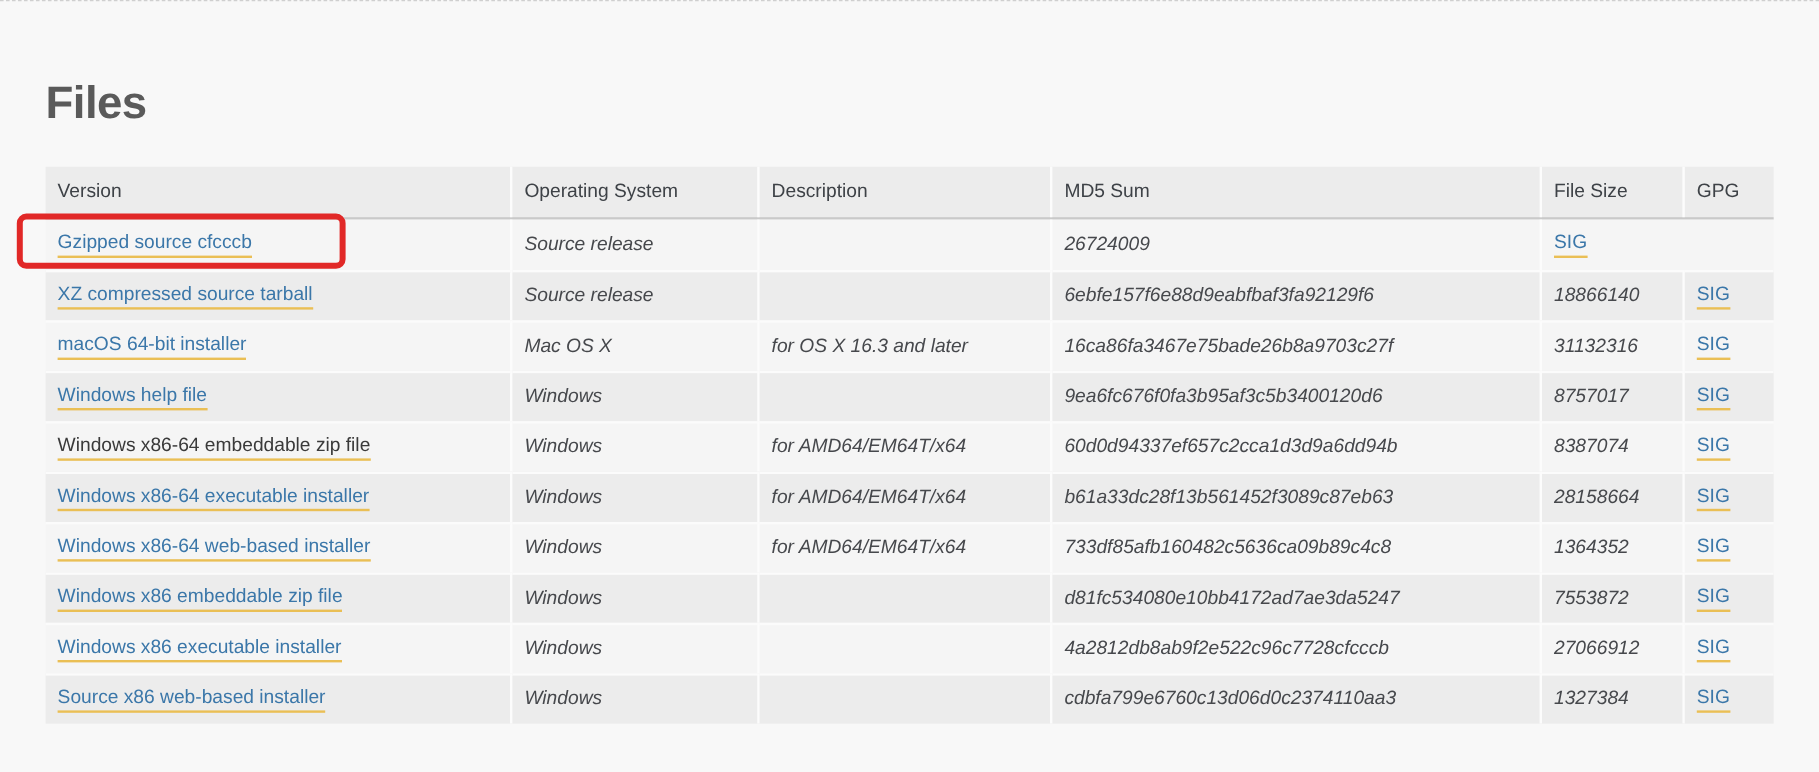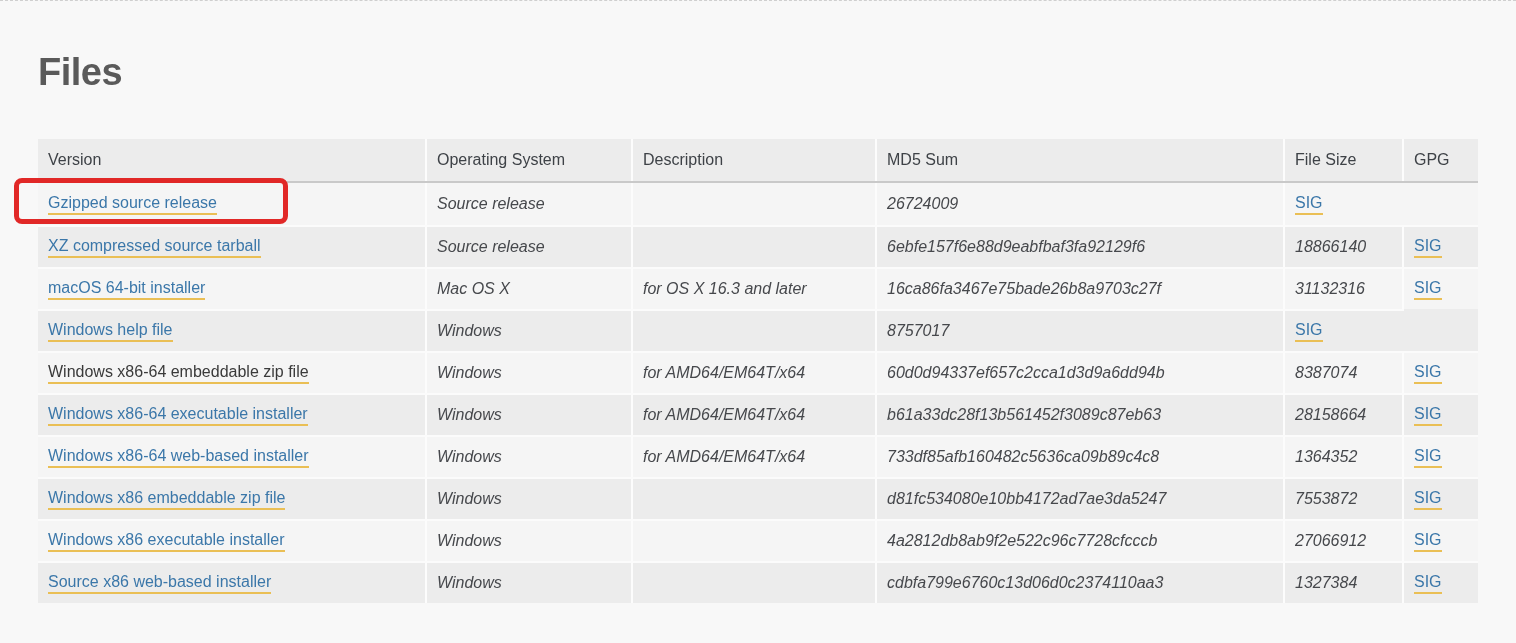--- a/index.html
+++ b/index.html
@@ -7,21 +7,21 @@
     position:relative;
     width:1516px;height:643px;
     background:#f8f8f8;
     border-top:1px dashed #cfcfcf;
     font-family:"Liberation Sans", sans-serif;
     color:#46484c;
     overflow:hidden;
     box-sizing:border-box;
   }
   .page-title{
-    position:absolute;left:38px;top:50px;
+    position:absolute;left:38px;top:64px;
     margin:0;
     font-size:38px;font-weight:bold;color:#5a5a5a;
     letter-spacing:-0.5px;
   }
   .files-table{
     position:absolute;left:38px;top:138px;width:1440px;
   }
   .tr-grid{
     display:grid;
     grid-template-columns:389px 206px 244px 408px 119px 74px;
@@ -73,21 +73,21 @@
       <div class="c">Version</div>
       <div class="c">Operating System</div>
       <div class="c">Description</div>
       <div class="c">MD5 Sum</div>
       <div class="c">File Size</div>
       <div class="c">GPG</div>
     </div>
 
     <div class="tr tr-grid">
       <div class="c">
-          <a class="lnk">Gzipped source release</a>
+          <a class="lnk">Gzipped source cfcccb</a>
         </div>
       <div class="c cell-text">Source release</div>
       <div class="c cell-text"></div>
       <div class="c cell-text">26724009</div>
       <div class="c">
           <a class="lnk">SIG</a>
         </div>
     </div>
 
     <div class="tr tr-grid">
@@ -115,20 +115,21 @@
           <a class="lnk">SIG</a>
         </div>
     </div>
 
     <div class="tr tr-grid">
       <div class="c">
           <a class="lnk">Windows help file</a>
         </div>
       <div class="c cell-text">Windows</div>
       <div class="c cell-text"></div>
+      <div class="c cell-text">9ea6fc676f0fa3b95af3c5b3400120d6</div>
       <div class="c cell-text">8757017</div>
       <div class="c">
           <a class="lnk">SIG</a>
         </div>
     </div>
 
     <div class="tr tr-grid">
       <div class="c">
           <a class="lnk visited">Windows x86-64 embeddable zip file</a>
         </div>

